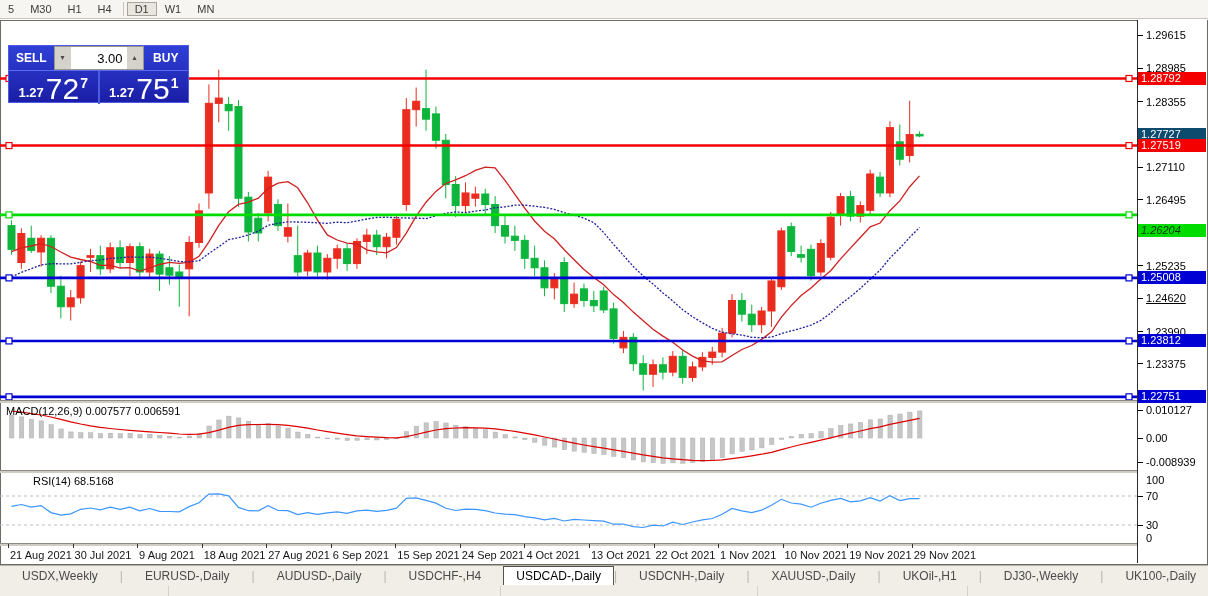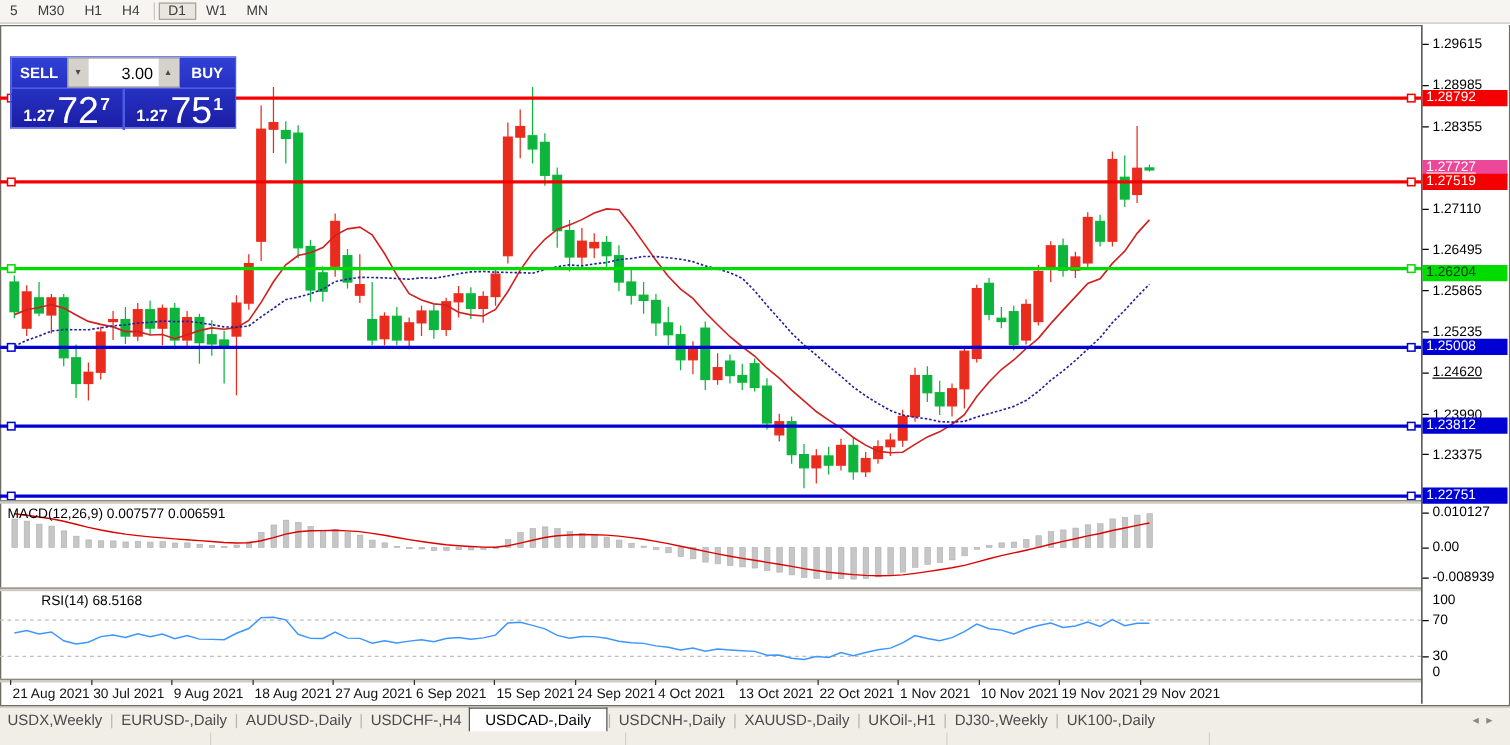--- a/index.html
+++ b/index.html
@@ -36,21 +36,21 @@
              font-family:"Liberation Sans",sans-serif;background:#fff;}
   #tp-prices{display:flex;height:33px;}
   .tp-price{flex:1;color:#fff;display:flex;align-items:flex-end;justify-content:center;padding-bottom:1px;cursor:pointer;}
   .tp-price .frac{font-size:13px;font-weight:700;margin-right:2px;margin-bottom:3px;}
   .tp-price .big{font-size:30px;font-weight:400;line-height:28px;}
   .tp-price .sup{font-size:14px;font-weight:700;margin-left:1px;margin-bottom:12px;}
   #tp-mid-sep{width:2px;background:#4c5be2;}
   
   #tabbar{position:absolute;left:0;top:565px;width:1208px;height:20px;background:#f1eee8;
           border-top:1px solid #b4b0a8;display:flex;align-items:center;font-size:12px;color:#4a4a4a;}
-  .tab{padding:1px 6px;white-space:nowrap;cursor:pointer;}
+  .tab{padding:1px 22px;white-space:nowrap;cursor:pointer;}
   .tab.active{background:#fff;border:1px solid #55524c;border-bottom:1px solid #fff;font-weight:400;color:#000;
               padding:1px 12px;height:16px;line-height:16px;}
   .tab-sep{color:#b8b4ac;}
   #tab-arrows{margin-left:auto;margin-right:8px;color:#8a8680;font-size:10px;letter-spacing:6px;}
   #bottomstrip{position:absolute;left:0;top:585px;width:1208px;height:11px;background:#f1eee8;}
   .strip-sep{position:absolute;top:586px;width:1px;height:10px;background:#d4d1c9;}
   svg{position:absolute;}
 </style>
 </head>
 <body>
@@ -673,23 +673,23 @@
     <div class="axis-label" style="top: 226.739px;">1.25865</div>
     <div class="axis-tick" style="top: 265.44px;"></div>
     <div class="axis-label" style="top: 259.94px;">1.25235</div>
     <div class="axis-tick" style="top: 297.851px;"></div>
     <div class="axis-label" style="top: 292.351px; text-decoration: underline;">1.24620</div>
     <div class="axis-tick" style="top: 331.052px;"></div>
     <div class="axis-label" style="top: 325.552px;">1.23990</div>
     <div class="axis-tick" style="top: 363.462px;"></div>
     <div class="axis-label" style="top: 357.962px;">1.23375</div>
     <div class="axis-badge" style="top: 71.9866px; background: rgb(244, 0, 0); color: rgb(255, 255, 255);">1.28792</div>
-    <div class="axis-badge" style="top: 128.112px; background: #ec4899; color: rgb(255, 255, 255); text-decoration: underline;">1.27727</div>
+    <div class="axis-badge" style="top: 128.112px; background: #0c4a6e; color: rgb(255, 255, 255);">1.27727</div>
     <div class="axis-badge" style="top: 139.074px; background: rgb(244, 0, 0); color: rgb(255, 255, 255);">1.27519</div>
-    <div class="axis-badge" style="top: 212px; background: rgb(0, 220, 0); color: rgb(0, 53, 10);">1.26204</div>
+    <div class="axis-badge" style="top: 224px; background: rgb(0, 220, 0); color: rgb(0, 53, 10); font-style: italic;">1.26204</div>
     <div class="axis-badge" style="top: 271.403px; background: rgb(0, 0, 212); color: rgb(255, 255, 255);">1.25008</div>
     <div class="axis-badge" style="top: 334.433px; background: rgb(0, 0, 212); color: rgb(255, 255, 255);">1.23812</div>
     <div class="axis-badge" style="top: 390.347px; background: rgb(0, 0, 212); color: rgb(255, 255, 255);">1.22751</div>
     <div class="axis-tick" style="top: 409.5px;"></div>
     <div class="axis-label" style="top: 404px;">0.010127</div>
     <div class="axis-tick" style="top: 437.5px;"></div>
     <div class="axis-label" style="top: 432px;">0.00</div>
     <div class="axis-tick" style="top: 461.5px;"></div>
     <div class="axis-label" style="top: 456px;">-0.008939</div>
     <div class="axis-label" style="top: 474px;">100</div>

